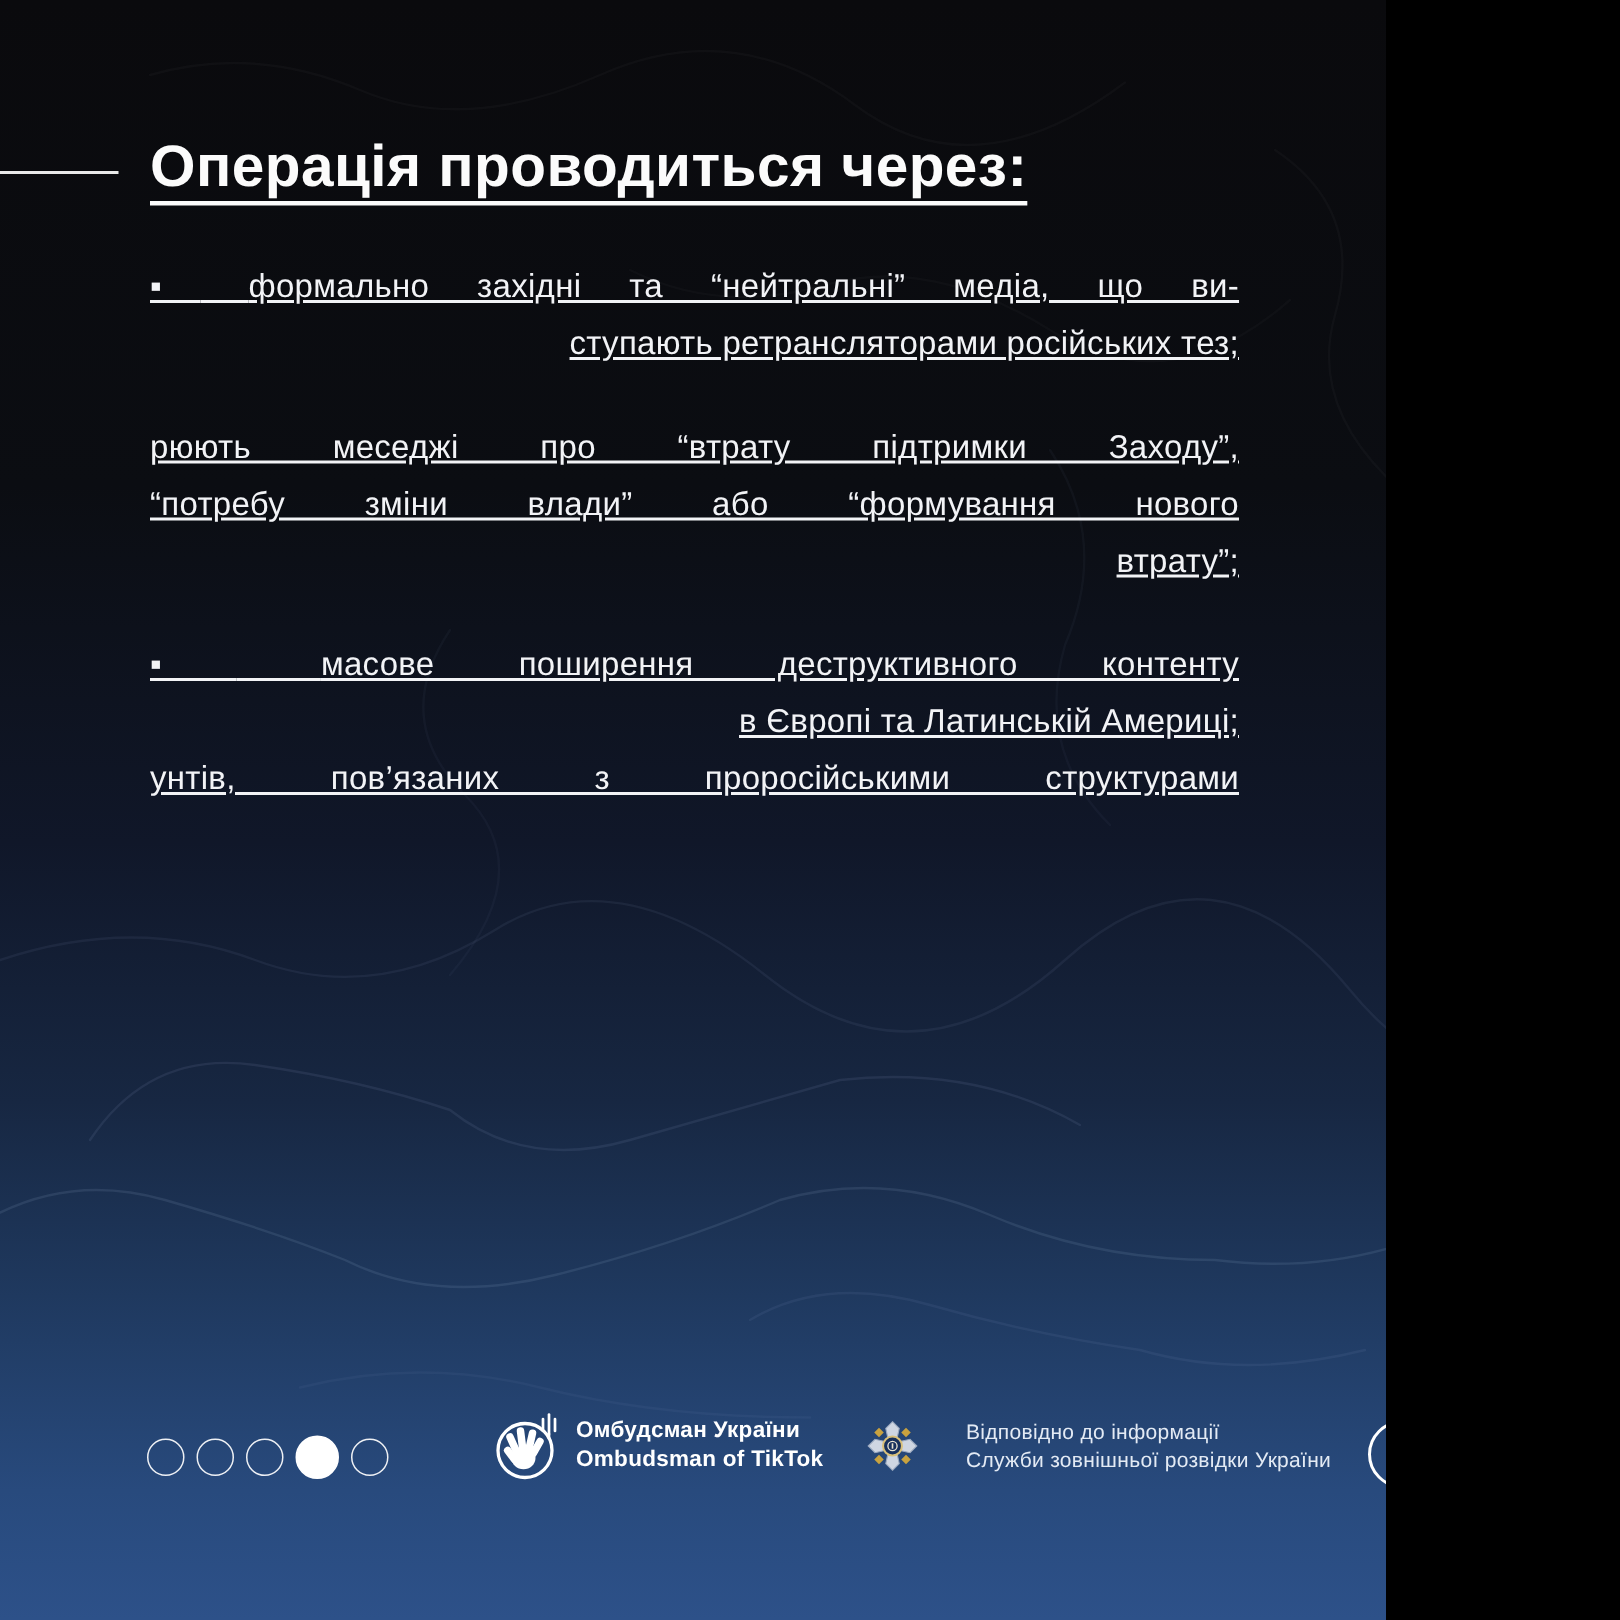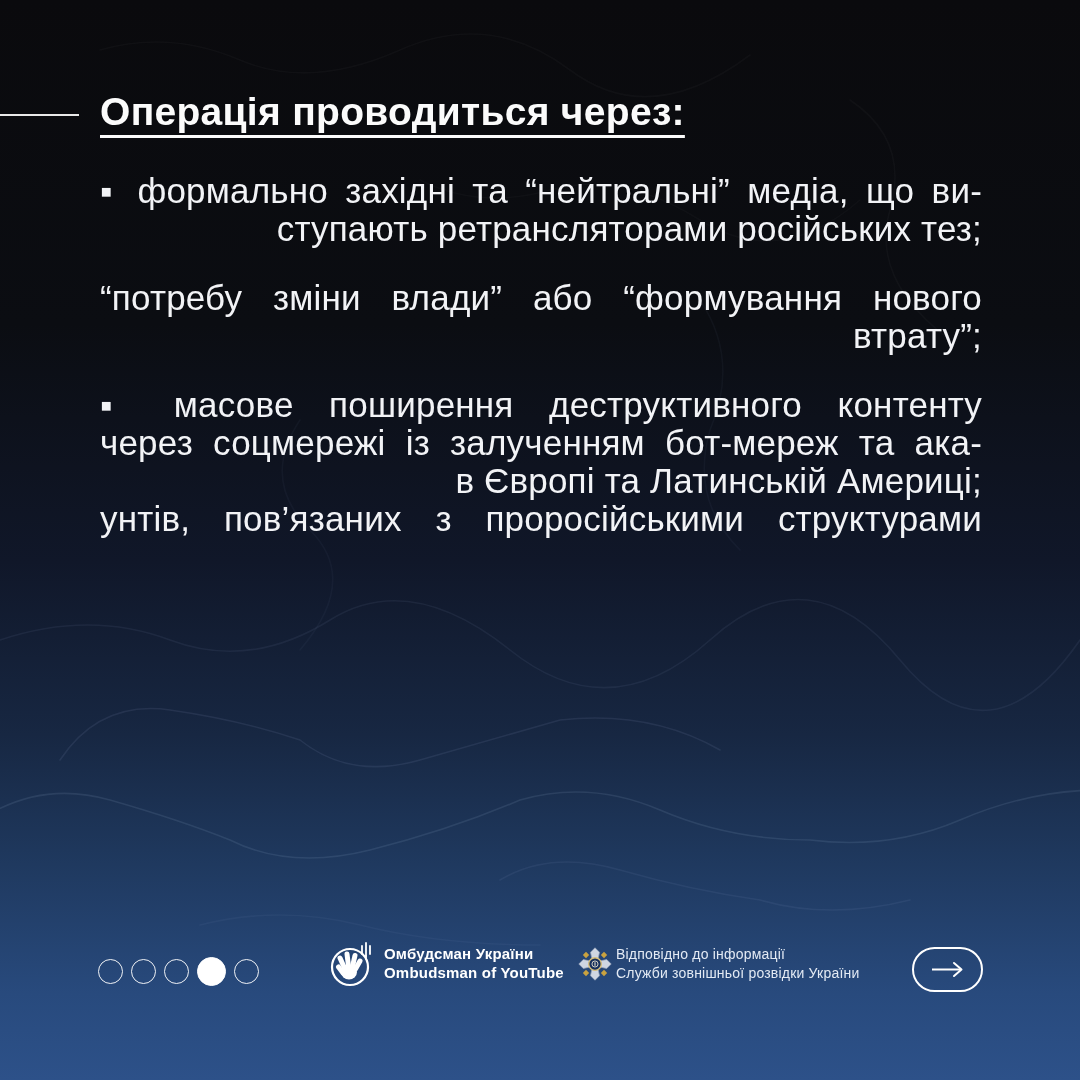--- a/index.html
+++ b/index.html
@@ -1,47 +1,47 @@
 <!DOCTYPE html>
 <html><head>
 <meta charset="utf-8">
 <style>
   html,body{margin:0;padding:0;background:#000;}
   .canvas{
     position:relative;
-    width:1080px;height:1080px;
+    width:924px;height:1080px;
     overflow:hidden;
     font-family:"Liberation Sans","DejaVu Sans",sans-serif;
     background:linear-gradient(180deg,
       #0a0a0d 0%, #0b0d12 30%, #101729 52%,
       #172742 68%, #1f395f 80%, #284a7d 92%, #2d5189 100%);
   }
   .map-texture{position:absolute;inset:0;pointer-events:none;}
   .map-texture path{fill:none;stroke-width:1.6;stroke-linecap:round;}
   .dash{position:absolute;left:0;top:114px;width:79px;height:2px;background:#e9e9e9;}
   .content{position:absolute;left:100px;right:98px;top:0;}
   .title{
     margin:90px 0 38px 0;
     font-size:39px;font-weight:bold;letter-spacing:.3px;
     color:#fbfbfb;
     text-decoration:underline;
     text-decoration-thickness:3px;
     text-underline-offset:10px;
   }
-  .bullet{margin-bottom:31px;font-size:35px;line-height:38px;color:#f2f3f6;letter-spacing:.2px;}
+  .bullet{margin-bottom:31px;font-size:22px;line-height:38px;color:#f2f3f6;letter-spacing:.2px;text-decoration:underline;}
   .line{text-align:right;}
   .line.just{text-align:justify;text-align-last:justify;-moz-text-align-last:justify;}
   .marker{display:inline;}
   
   .dots{position:absolute;left:98px;top:956px;height:30px;display:flex;gap:8px;align-items:center;}
   .dot{width:25px;height:25px;border-radius:50%;border:1.5px solid rgba(255,255,255,.92);box-sizing:border-box;background:transparent;}
   .dot.active{width:29px;height:29px;background:#fff;border-color:#fff;}
   .brand{position:absolute;left:329px;top:938px;display:flex;align-items:center;gap:9px;}
   .brand-text{font-weight:bold;font-size:15px;line-height:19px;color:#ffffff;letter-spacing:.2px;}
-  .source{position:absolute;left:577px;top:945px;display:flex;align-items:center;gap:3px;}
+  .source{position:absolute;left:577px;top:945px;display:flex;align-items:center;gap:31px;}
   .source-text{font-size:14px;line-height:19px;color:#e3eaf4;letter-spacing:.2px;}
   .next-btn{
     position:absolute;left:912px;top:947px;width:71px;height:45px;
     border:2.5px solid #fff;border-radius:23px;box-sizing:border-box;
     display:flex;align-items:center;justify-content:center;
     background:transparent;cursor:pointer;
   }
 </style>
 </head>
 <body>
@@ -74,27 +74,27 @@
 
     <div>
 
       <div class="bullet">
         <div class="line just"><span class="marker">▪</span> <span>формально західні та “нейтральні” медіа, що ви-</span></div>
         <div class="line">ступають ретрансляторами російських тез;</div>
       </div>
 
 
       <div class="bullet">
+        <div class="line just">рюють меседжі про “втрату підтримки Заходу”,</div>
         <div class="line just">“потребу зміни влади” або “формування нового</div>
         <div class="line">втрату”;</div>
       </div>
 
       <div class="bullet">
         <div class="line just"><span class="marker">▪</span> <span>масове поширення деструктивного контенту</span></div>
-        <div class="line just">через соцмережі із залученням бот-мереж та ака-</div>
         <div class="line">в Європі та Латинській Америці;</div>
         <div class="line just">унтів, пов’язаних з проросійськими структурами</div>
       </div>
 
     </div>
   </div>
 
   <div class="dots">
       <div class="dot"></div>
       <div class="dot"></div>
@@ -116,21 +116,21 @@
       <g stroke="#ffffff" stroke-width="5" stroke-linecap="round">
         <line x1="14" y1="35" x2="9.5" y2="29"></line>
         <line x1="15.5" y1="30" x2="11" y2="20"></line>
         <line x1="19.5" y1="28" x2="18" y2="16"></line>
         <line x1="23.5" y1="28.5" x2="26" y2="17.5"></line>
         <line x1="26.5" y1="31" x2="31" y2="23"></line>
       </g>
     </svg>
     <div class="brand-text">
       <div>Омбудсман України</div>
-      <div>Ombudsman of YouTube</div>
+      <div>Ombudsman of TikTok</div>
     </div>
   </div>
 
   <div class="source">
     <svg width="36" height="36" viewBox="0 0 40 40">
       <g fill="#cfd6e2" stroke="#99a7bd" stroke-width="0.8">
         <path d="M20 2 L25 7 L23 16 L20 18 L17 16 L15 7 Z"></path>
         <path d="M20 38 L25 33 L23 24 L20 22 L17 24 L15 33 Z"></path>
         <path d="M2 20 L7 15 L16 17 L18 20 L16 23 L7 25 Z"></path>
         <path d="M38 20 L33 15 L24 17 L22 20 L24 23 L33 25 Z"></path>

